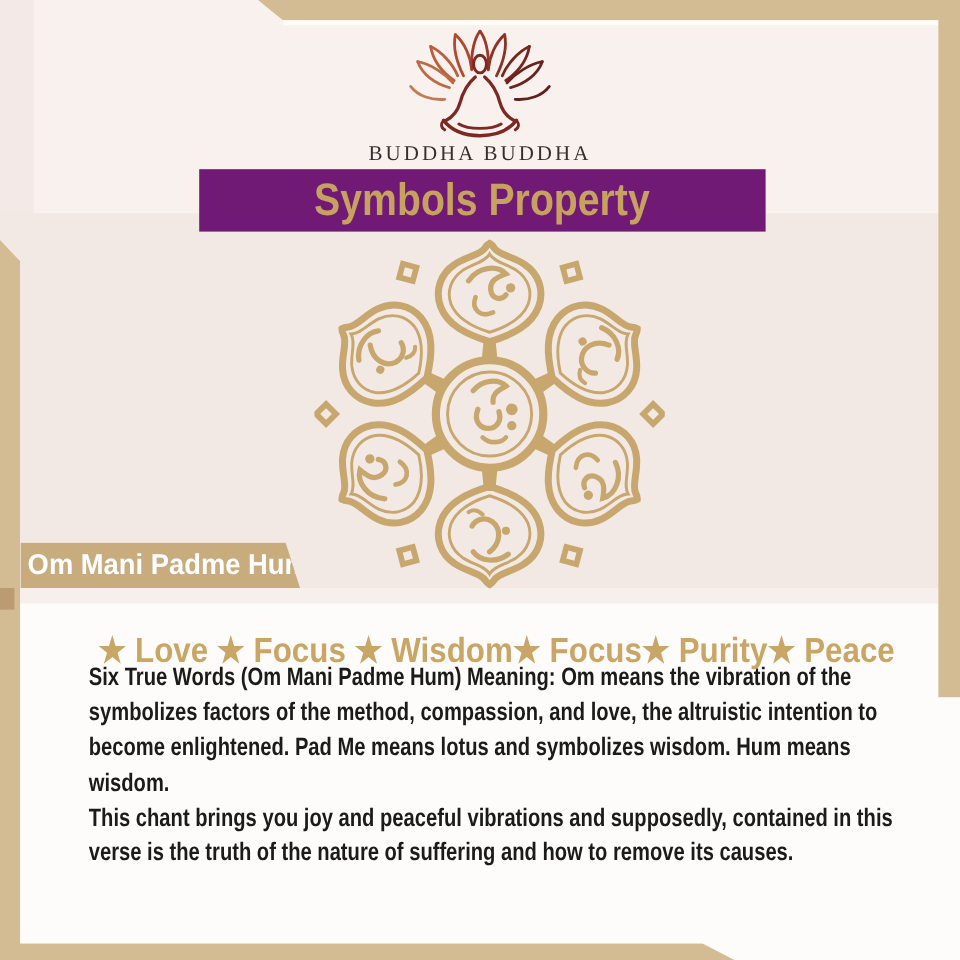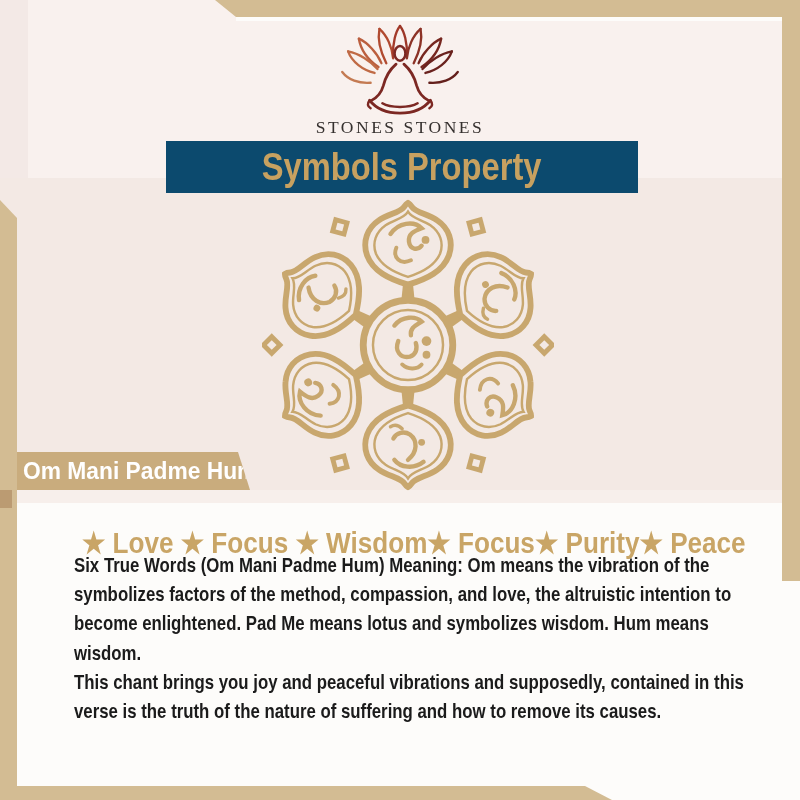--- a/index.html
+++ b/index.html
@@ -19,21 +19,21 @@
                clip-path:polygon(0 0,100% 18px,100% 100%,0 100%);z-index:2;}
   .band-bottom{position:absolute;left:0;top:786px;width:612px;height:14px;background:#d3bc93;
                clip-path:polygon(0 0,585px 0,100% 100%,0 100%);z-index:5;}
   
   .logo{position:absolute;left:320px;top:24px;z-index:3;}
   .brand{position:absolute;left:0;top:115px;width:800px;height:24px;line-height:24px;
          text-align:center;font-family:"Liberation Serif",serif;font-size:17.5px;
          letter-spacing:2.5px;color:#35302e;z-index:3;}
   
   .heading-band{position:absolute;left:166px;top:141px;width:472px;height:52px;
-                background:#0c4a6e;z-index:3;text-align:center;}
+                background:#701a75;z-index:3;text-align:center;}
   .heading-text{display:inline-block;line-height:52px;font-size:38px;font-weight:bold;
                 color:#c7a160;transform:scaleX(0.86);transform-origin:50% 50%;white-space:nowrap;}
   
   .mandala{position:absolute;left:262px;top:199px;z-index:3;}
   
   .om-band{position:absolute;left:17px;top:452px;width:233px;height:38px;background:#c9ac7d;
            clip-path:polygon(0 0,221px 0,100% 100%,0 100%);z-index:4;}
   .om-text{display:inline-block;margin-left:6px;line-height:38px;font-size:24px;font-weight:bold;
            color:#ffffff;transform:scaleX(0.95);transform-origin:0 50%;white-space:nowrap;}
   .om-notch{position:absolute;left:0;top:490px;width:12px;height:18px;background:#bb9b72;z-index:4;}
@@ -89,21 +89,21 @@
         <path d="M76,41 C69,47 65,55 63,63 C61,70 57,75 51,78" stroke-width="2.8"></path>
         <path d="M84,41 C91,47 95,55 97,63 C99,70 103,75 109,78" stroke-width="2.8"></path>
         <path d="M49,78 C56,87 68,91 80,91 C92,91 104,87 111,78" stroke-width="3"></path>
         <path d="M49,78 q-4,5 1,8" stroke-width="2.5"></path>
         <path d="M111,78 q4,5 -1,8" stroke-width="2.5"></path>
         <path d="M62,81 C70,86 90,86 98,81" stroke-width="2.5"></path>
       </g>
     </g>
   </svg>
 
-  <div class="brand">STONES STONES</div>
+  <div class="brand">BUDDHA BUDDHA</div>
 
   <div class="heading-band">
     <span class="heading-text">Symbols Property</span>
   </div>
 
   <svg class="mandala" width="292" height="292" viewBox="0 0 300 300" fill="none">
     <g stroke="#c8a76e" fill="none">
       <g>
         <circle cx="150" cy="150" r="46" stroke-width="7"></circle>
         <circle cx="150" cy="150" r="36" stroke-width="2.5"></circle>

